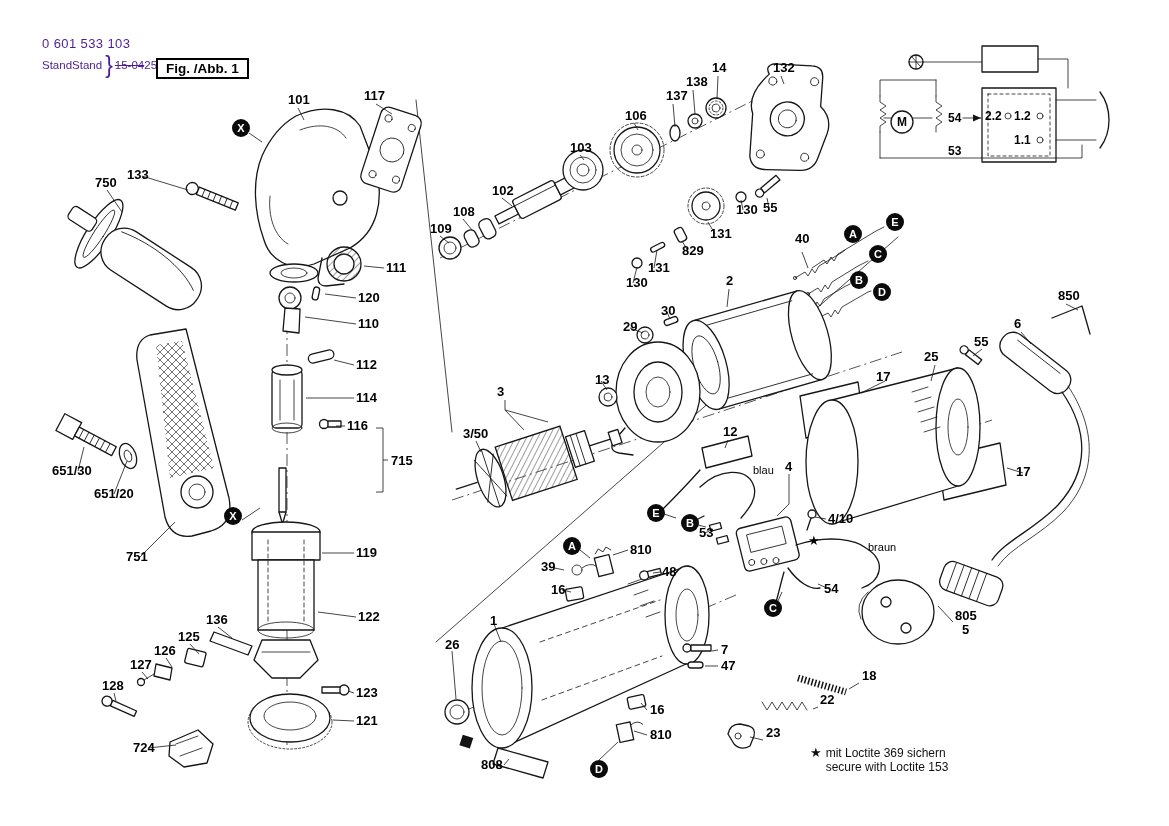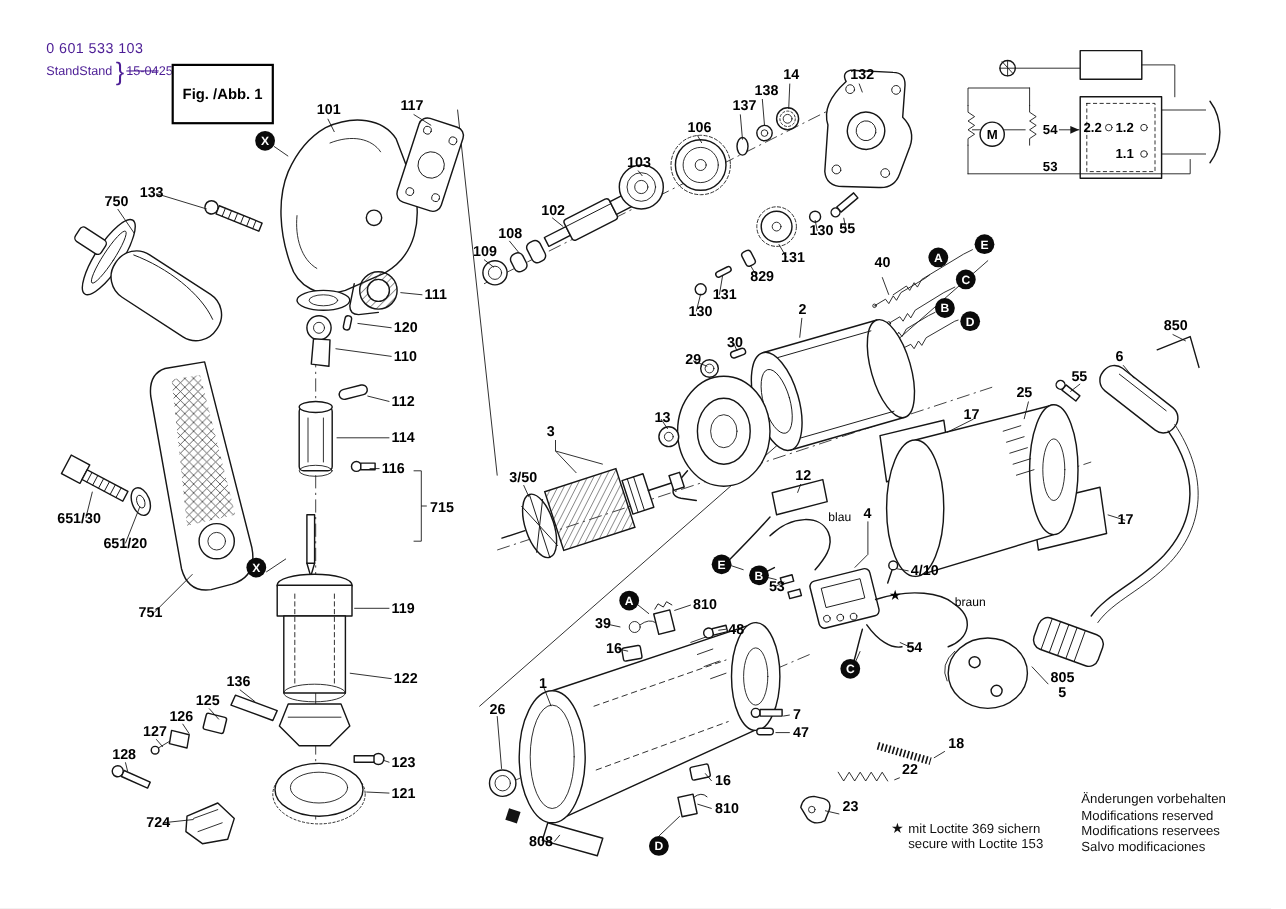--- a/index.html
+++ b/index.html
@@ -18,21 +18,21 @@
   .st{font:13px "Liberation Sans",sans-serif;fill:#000}
   .co-circle{fill:#0a0a0a;stroke:none}
   .co-letter{font:bold 11px "Liberation Sans",sans-serif;fill:#fff;text-anchor:middle}
   
   .titleblock{position:absolute;left:42px;top:36px;color:#4c1d95}
   .pn{font-size:13px;letter-spacing:.4px}
   .si{display:flex;align-items:center;margin-top:1px;font-size:11.5px}
   .si-col{display:flex;flex-direction:row;line-height:13px}
   .brace{font-size:23px;font-weight:400;margin:0 2px 0 3px}
   .strike{text-decoration:line-through}
-  .figbox{position:absolute;left:156px;top:58px;border:2px solid #000;padding:18px 8px;font-weight:bold;font-size:13.5px;color:#000;background:#fff}
+  .figbox{position:absolute;left:156px;top:58px;border:2px solid #000;padding:1px 8px;font-weight:bold;font-size:13.5px;color:#000;background:#fff}
   .notices{position:absolute;left:983px;top:719px;font-size:12px;line-height:14.5px;color:#111}
   .loctite{position:absolute;left:810px;top:746px;font-size:12px;line-height:14px;color:#111;display:flex;gap:4px}
   .loctite .star{font-size:13px;line-height:14px}
 </style>
 </head>
 <body>
 
 <div class="page">
 
   <div class="titleblock">
@@ -44,26 +44,20 @@
       </div>
       <span class="brace">}</span>
       <div class="si-col">
         <span class="strike">15-04</span>
         <span>25-11-05</span>
       </div>
     </div>
   </div>
   <div class="figbox">Fig. /Abb. 1</div>
 
-  <div class="notices">
-    <div>Änderungen vorbehalten</div>
-    <div>Modifications reserved</div>
-    <div>Modifications reservees</div>
-    <div>Salvo modificaciones</div>
-  </div>
   <div class="loctite">
     <span class="star">★</span>
     <div>
       <div>mit Loctite 369 sichern</div>
       <div>secure with Loctite 153</div>
     </div>
   </div>
 
   <svg width="1169" height="826" viewBox="0 0 1169 826">
     <defs>

